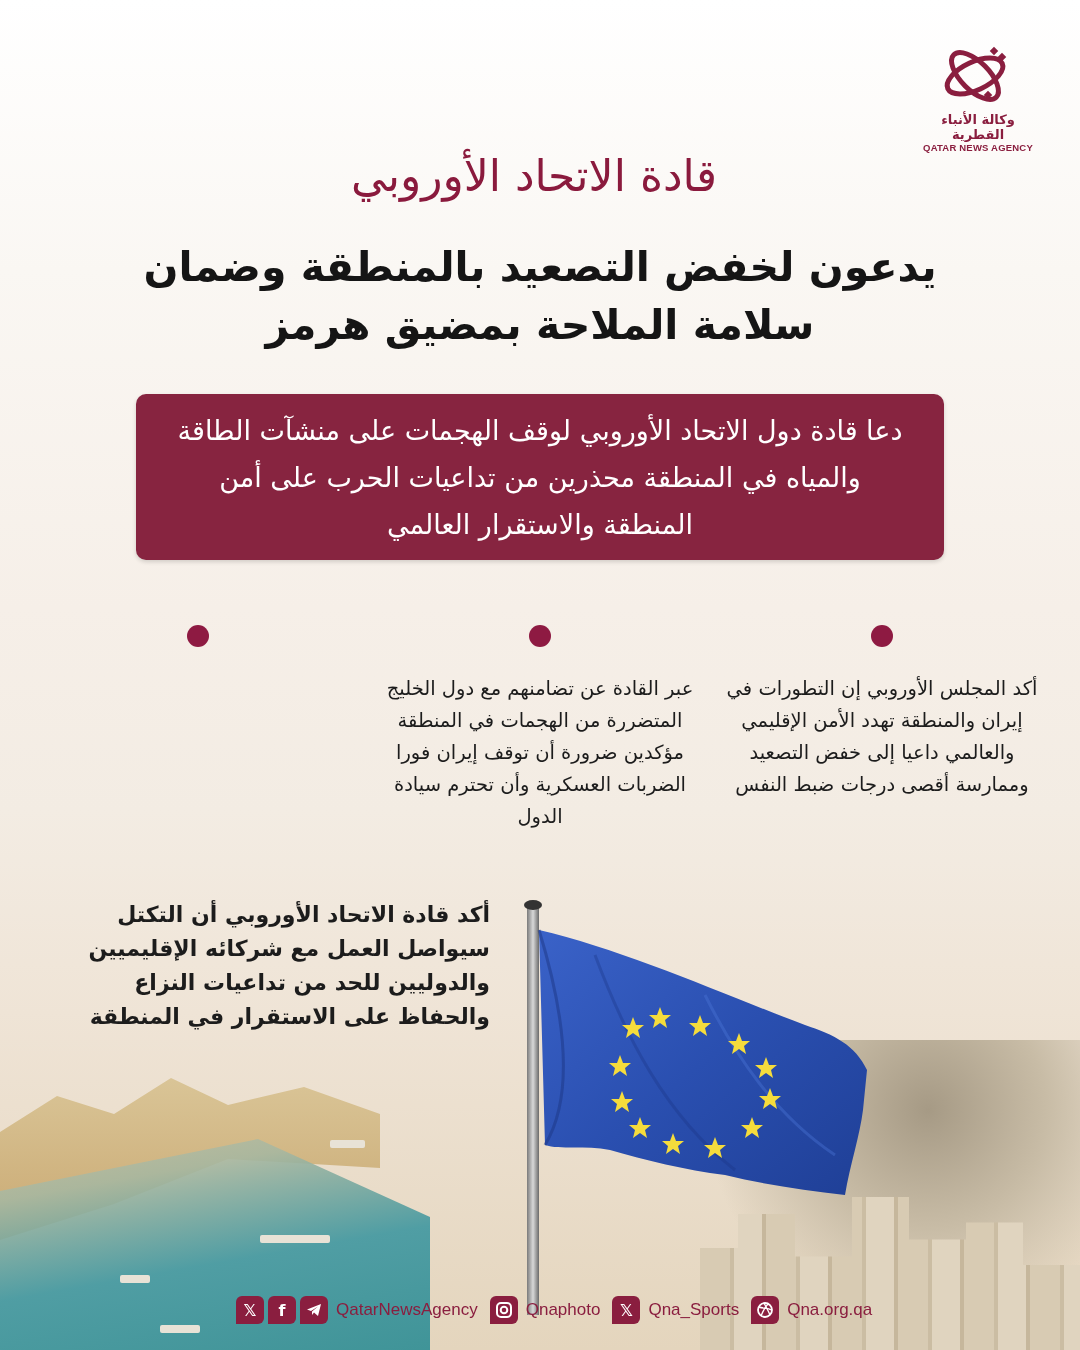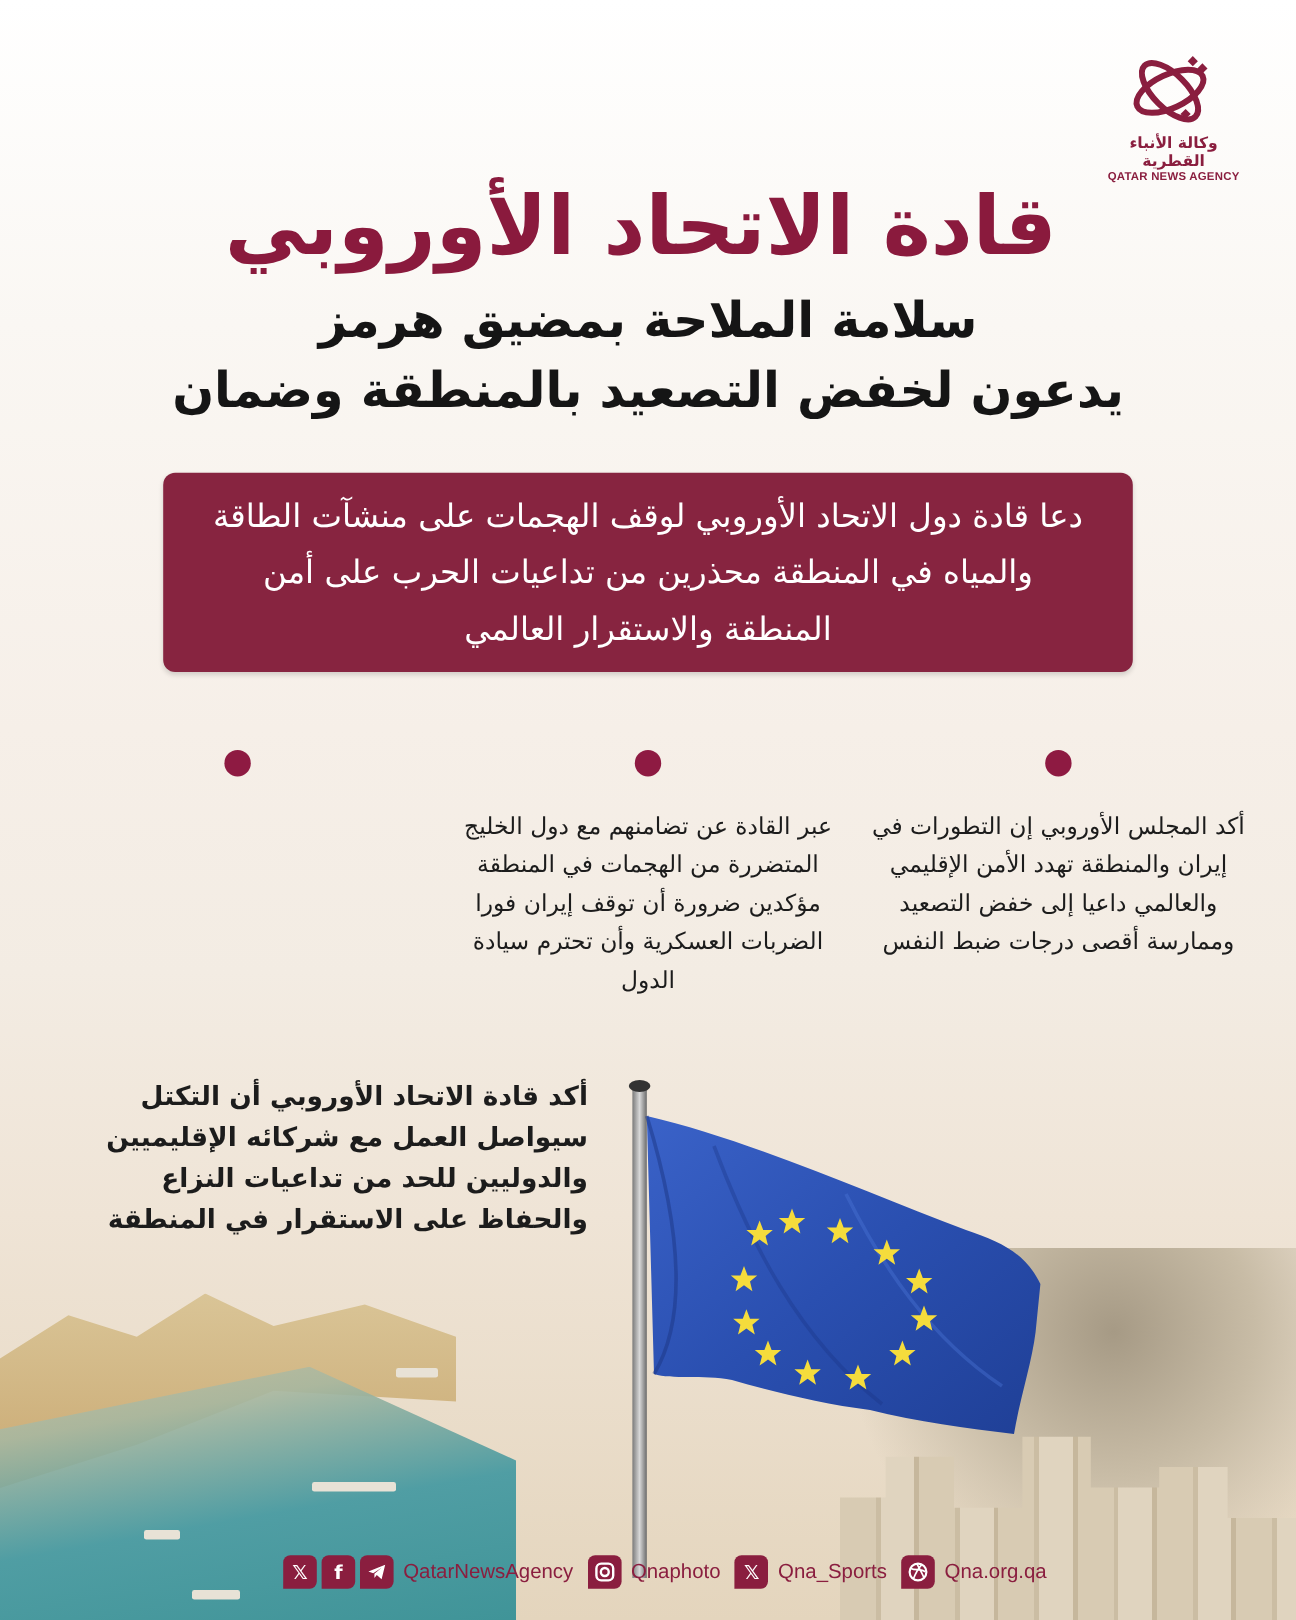--- a/index.html
+++ b/index.html
@@ -10,21 +10,21 @@
     background: linear-gradient(180deg, #ffffff 0%, #faf7f3 20%, #f6efe8 45%, #f3ece3 60%, #efe4d6 75%, #e4d5bd 100%);
     color: #1a1a1a;
   }
   .logo { position: absolute; left: 913px; top: 40px; width: 130px; text-align: center; }
   .logo svg { display: block; margin: 0 auto; }
   .logo .ar { font-size: 13px; color: #8a1e3f; font-weight: bold; direction: rtl; margin-top: 2px; }
   .logo .en { font-family: "Liberation Sans", sans-serif; font-size: 9.5px; color: #8a1e3f; font-weight: bold; letter-spacing: 0.2px; }
 
   .title {
     position: absolute; left: 0; right: 12px; top: 150px; text-align: center;
-    direction: rtl; font-size: 68px; font-weight: bold; color: #8a1a3d;
+    direction: rtl; font-size: 44px; font-weight: normal; color: #8a1a3d;
   }
   .subtitle {
     position: absolute; left: 120px; right: 120px; top: 238px; text-align: center;
     direction: rtl; font-size: 41px; font-weight: bold; color: #151515; line-height: 58px;
   }
   .banner {
     position: absolute; left: 136px; top: 394px; width: 808px; height: 166px;
     background: #872440; border-radius: 10px;
     display: flex; align-items: center; justify-content: center;
     padding: 0 40px; box-shadow: 0 2px 4px rgba(0,0,0,0.15);
@@ -72,22 +72,22 @@
     <rect x="58" y="8" width="6" height="6" fill="#8a1e3f" transform="rotate(45 61 11)"></rect>
     <rect x="66" y="14" width="6" height="6" fill="#8a1e3f" transform="rotate(45 69 17)"></rect>
     <rect x="52" y="52" width="6" height="6" fill="#8a1e3f" transform="rotate(45 55 55)"></rect>
   </svg>
   <div class="ar">وكالة الأنباء القطرية</div>
   <div class="en">QATAR NEWS AGENCY</div>
 </div>
 
 <h1 class="title">قادة الاتحاد الأوروبي</h1>
 <div class="subtitle">
+  <div>يدعون لخفض التصعيد بالمنطقة وضمان</div>
   <div>سلامة الملاحة بمضيق هرمز</div>
-  <div>يدعون لخفض التصعيد بالمنطقة وضمان</div>
 </div>
 
 <div class="banner">
   <p>دعا قادة دول الاتحاد الأوروبي لوقف الهجمات على منشآت الطاقة والمياه في المنطقة محذرين من تداعيات الحرب على أمن المنطقة والاستقرار العالمي</p>
 </div>
 
 <div class="col col1">
   <div class="dot"></div>
   <p>أكد المجلس الأوروبي إن التطورات في إيران والمنطقة تهدد الأمن الإقليمي والعالمي داعيا إلى خفض التصعيد وممارسة أقصى درجات ضبط النفس</p>
 </div>

